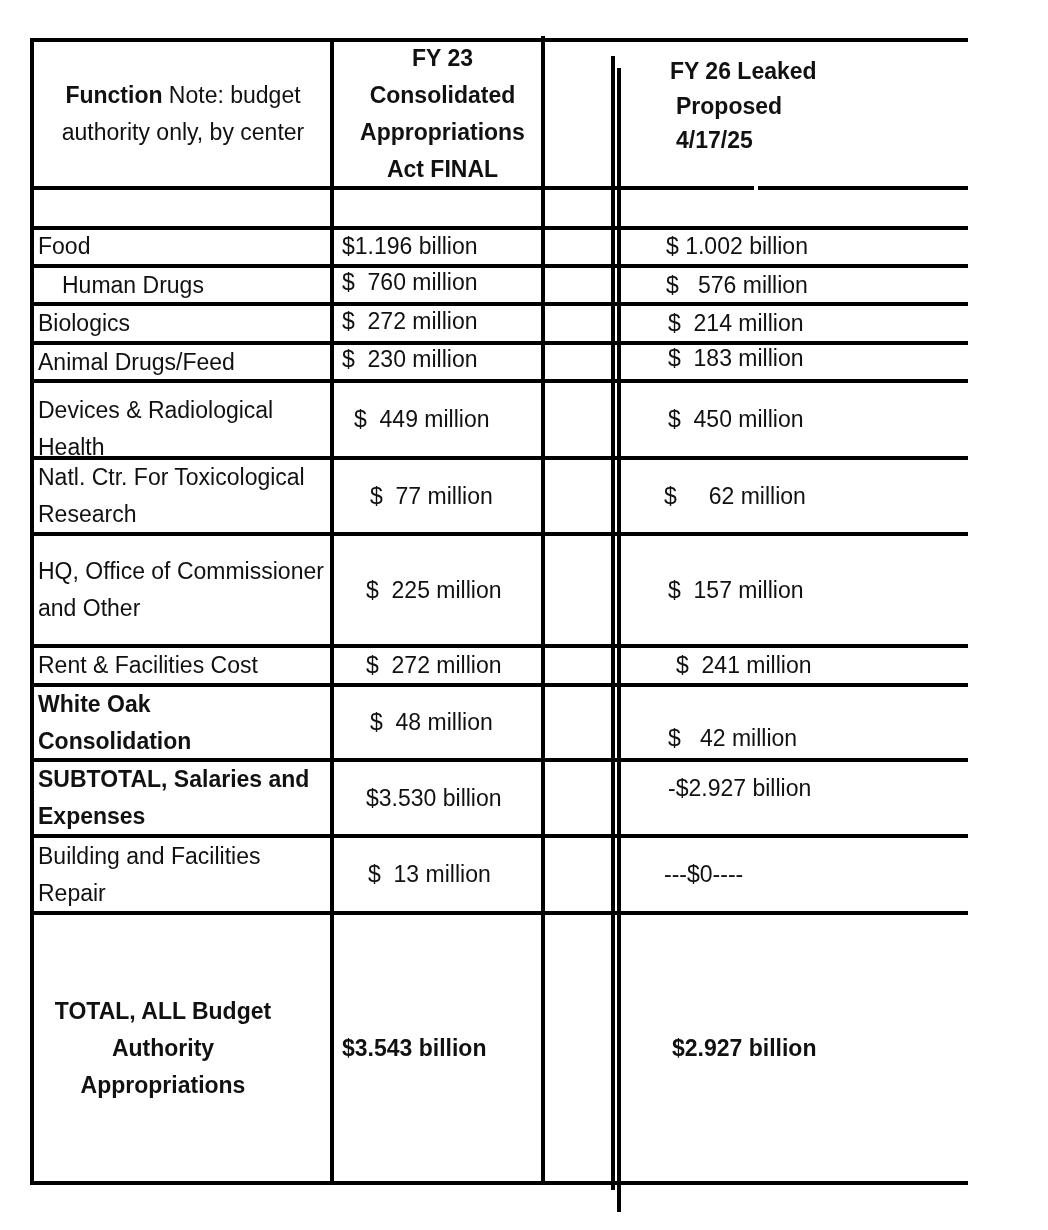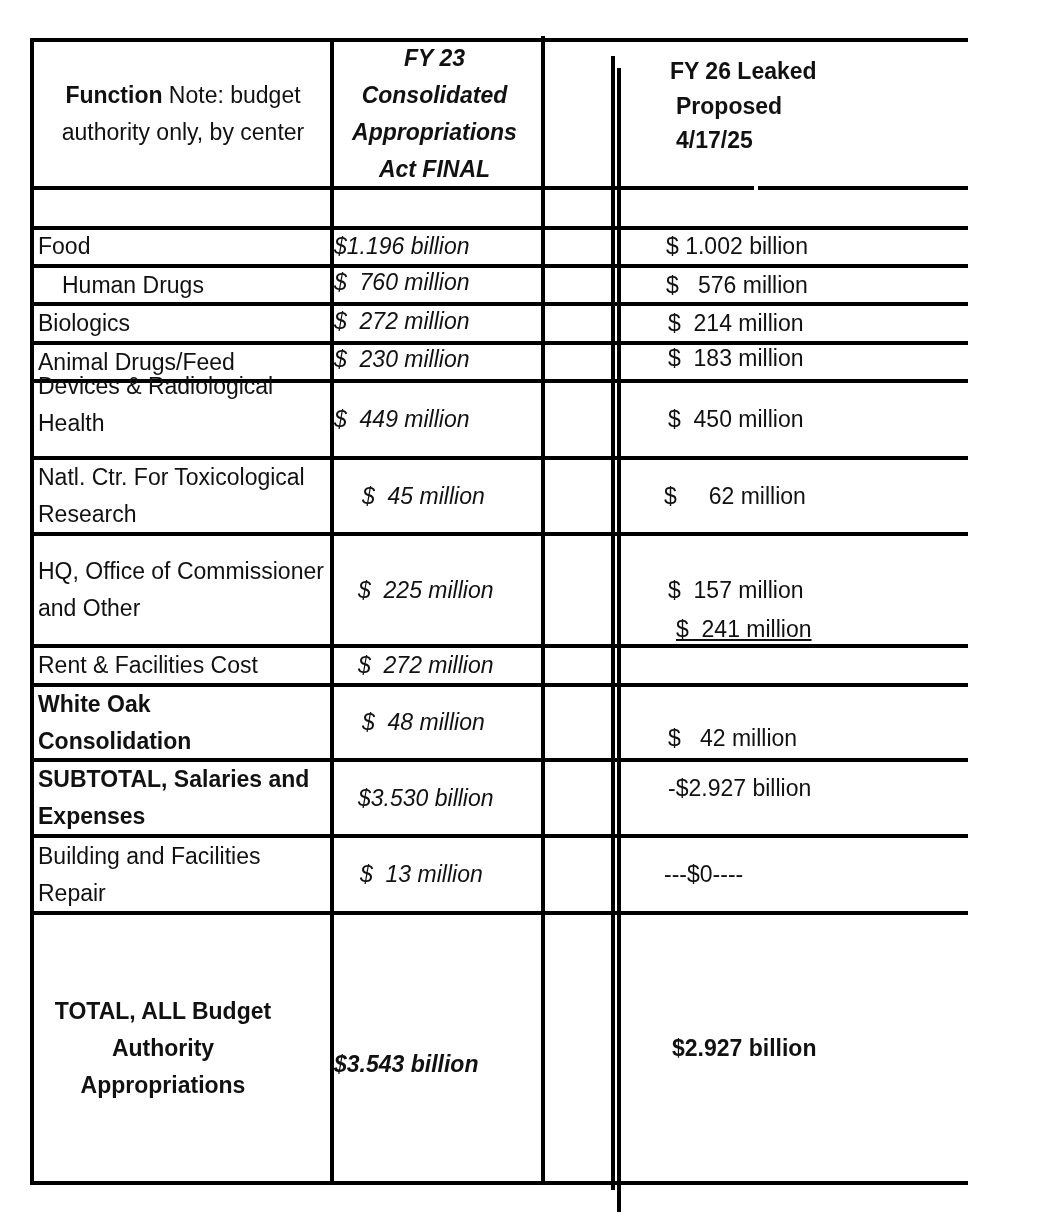--- a/index.html
+++ b/index.html
@@ -3,21 +3,21 @@
   <meta charset="utf-8">
   <style>
     html, body { margin: 0; padding: 0; background: #ffffff; }
     body { width: 1048px; height: 1230px; position: relative; overflow: hidden;
            font-family: "Liberation Sans", "DejaVu Sans", sans-serif; color: #111; }
     .hline { position: absolute; background: #000; height: 4px; }
     .vline { position: absolute; background: #000; width: 4px; }
     .cell { position: absolute; display: flex; align-items: center; box-sizing: border-box;
             font-size: 23px; line-height: 37px; }
     .c1 { left: 36px; width: 294px; padding-left: 2px; }
-    .c2 { left: 332px; width: 205px; font-style: italic; }
+    .c2 { left: 340px; width: 205px; }
     .c3 { left: 624px; width: 340px; }
     .center { justify-content: center; text-align: center; }
     .bold { font-weight: bold; }
     .pre { white-space: pre; }
     .hdr { font-size: 23px; line-height: 37px; }
   </style>
 </head>
 <body>
 
 <div class="hline" style="left:30px; top:38px; width:938px;"></div>
@@ -72,43 +72,43 @@
   </div>
 <div class="cell c2 pre" style="top:304px; height:35px; padding-left:2px;"><span>$  272 million</span></div>
 <div class="cell c3 pre" style="top:306px; height:35px; padding-left:44px;"><span>$  214 million</span></div>
 
 <div class="cell c1" style="top:345px; height:34px;">
     <span>Animal Drugs/Feed</span>
   </div>
 <div class="cell c2 pre" style="top:342px; height:35px; padding-left:2px;"><span>$  230 million</span></div>
 <div class="cell c3 pre" style="top:341px; height:35px; padding-left:44px;"><span>$  183 million</span></div>
 
-<div class="cell c1" style="top:368px; height:73px;">
+<div class="cell c1" style="top:392px; height:73px;">
     <span>Devices &amp; Radiological Health</span>
   </div>
-<div class="cell c2 pre" style="top:383px; height:73px; padding-left:2px;"><span>$  449 million</span></div>
+<div class="cell c2 pre" style="top:383px; height:73px; padding-left:2px;margin-left:12px;"><span>$  449 million</span></div>
 <div class="cell c3 pre" style="top:383px; height:73px; padding-left:44px;"><span>$  450 million</span></div>
 
 <div class="cell c1" style="top:460px; height:72px;">
     <span>Natl. Ctr. For Toxicological Research</span>
   </div>
-<div class="cell c2 pre" style="top:460px; height:72px; padding-left:30px;"><span>$  45 million</span></div>
+<div class="cell c2 pre" style="top:460px; height:72px; padding-left:30px;"><span>$  77 million</span></div>
 <div class="cell c3 pre" style="top:460px; height:72px; padding-left:40px;"><span>$     62 million</span></div>
 
 <div class="cell c1" style="top:536px; height:108px;">
     <span>HQ, Office of Commissioner and Other</span>
   </div>
 <div class="cell c2 pre" style="top:536px; height:108px; padding-left:26px;"><span>$  225 million</span></div>
 <div class="cell c3 pre" style="top:536px; height:108px; padding-left:44px;"><span>$  157 million</span></div>
 
 <div class="cell c1" style="top:648px; height:35px;">
     <span>Rent &amp; Facilities Cost</span>
   </div>
 <div class="cell c2 pre" style="top:648px; height:35px; padding-left:26px;"><span>$  272 million</span></div>
-<div class="cell c3 pre" style="top:612px; height:35px; padding-left:52px;text-decoration:underline;"><span>$  241 million</span></div>
+<div class="cell c3 pre" style="top:648px; height:35px; padding-left:52px;"><span>$  241 million</span></div>
 
 <div class="cell c1 bold" style="top:687px; height:71px;">
     <span style="display:block; width:180px;">White Oak Consolidation</span>
   </div>
 <div class="cell c2 pre" style="top:687px; height:71px; padding-left:30px;"><span>$  48 million</span></div>
 <div class="cell c3 pre" style="top:687px; height:71px; padding-left:44px;margin-top:16px;"><span>$   42 million</span></div>
 
 <div class="cell c1 bold" style="top:762px; height:72px;">
     <span>SUBTOTAL, Salaries and Expenses</span>
   </div>
@@ -117,14 +117,14 @@
 
 <div class="cell c1" style="top:838px; height:73px;">
     <span style="display:block; width:260px;">Building and Facilities Repair</span>
   </div>
 <div class="cell c2 pre" style="top:838px; height:73px; padding-left:28px;"><span>$  13 million</span></div>
 <div class="cell c3 pre" style="top:838px; height:73px; padding-left:40px;"><span>---$0----</span></div>
 
 <div class="cell c1 bold" style="top:915px; height:266px;">
     <span style="display:block; width:250px;text-align:center;">TOTAL, ALL Budget Authority Appropriations</span>
   </div>
-<div class="cell c2 bold pre" style="top:915px; height:266px; padding-left:2px;margin-top:16px;"><span>$3.543 billion</span></div>
+<div class="cell c2 bold pre" style="top:915px; height:266px; padding-left:2px;"><span>$3.543 billion</span></div>
 <div class="cell c3 bold pre" style="top:915px; height:266px; padding-left:48px;"><span>$2.927 billion</span></div>
 
 </body></html>

